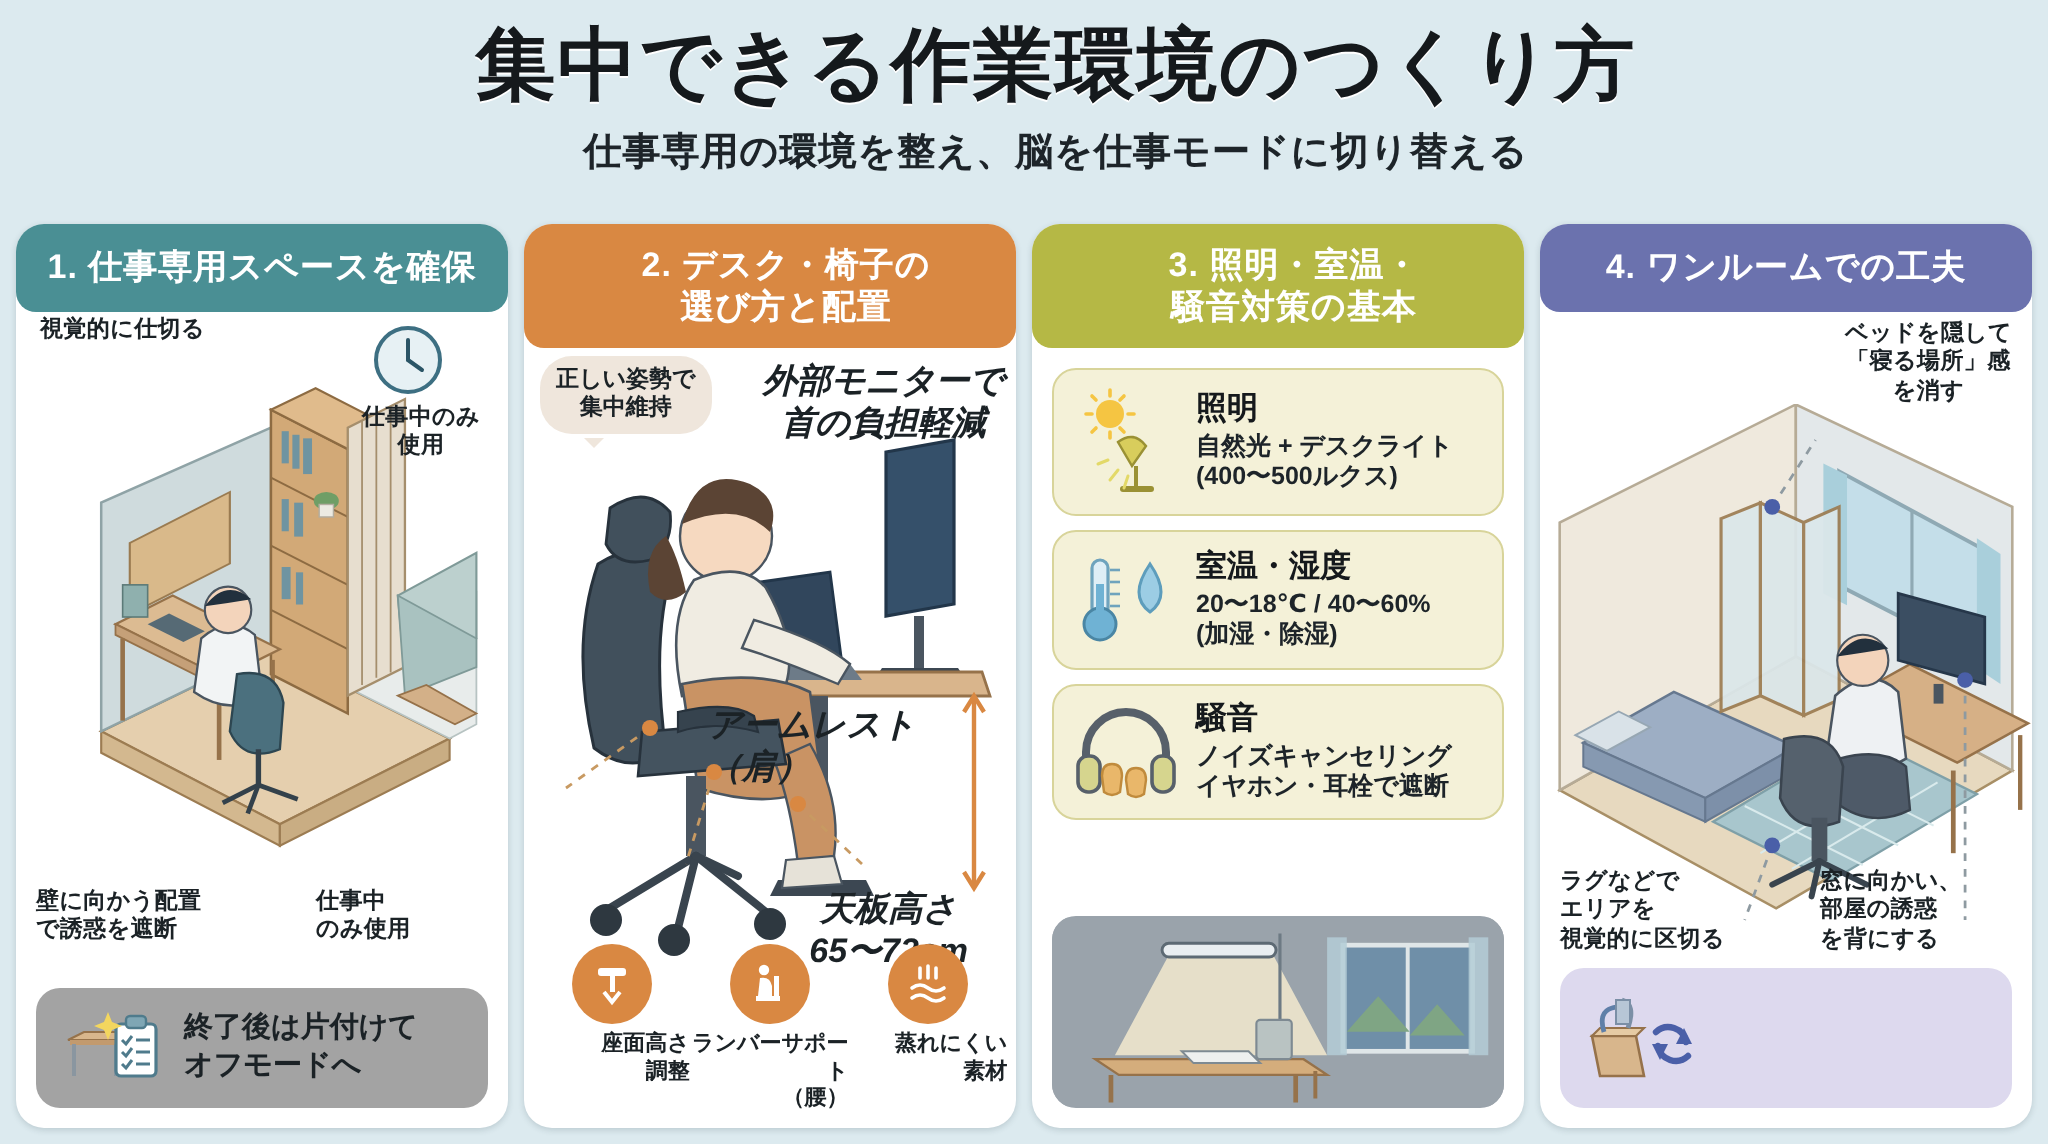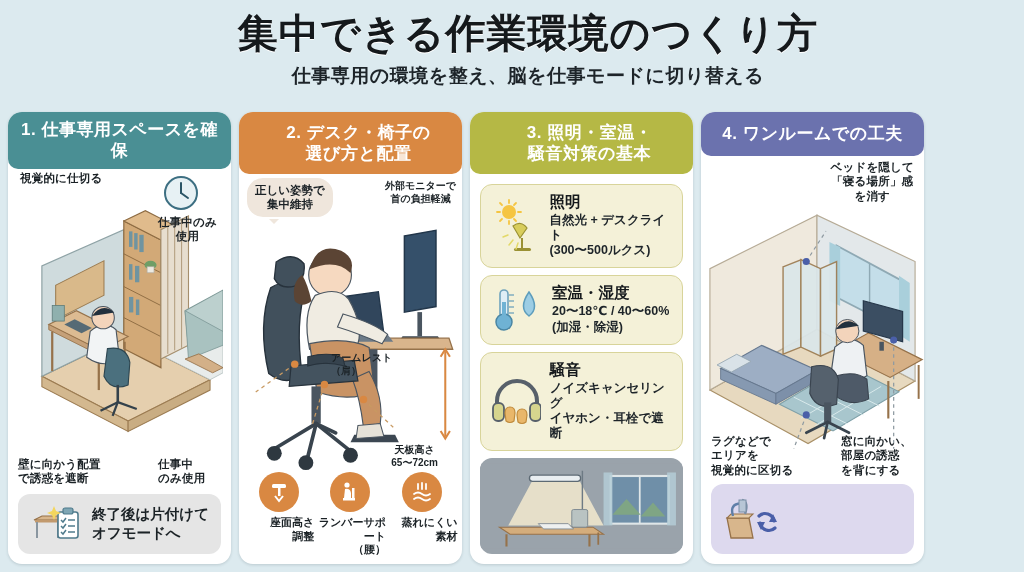--- a/index.html
+++ b/index.html
@@ -34,21 +34,21 @@
     font-weight: 700;
     color: #1d2429;
     letter-spacing: 0.5px;
   }
 
   
   .panels {
     position: absolute;
     top: 112px;
     left: 8px;
-    width: 916px;
+    width: 1008px;
     height: 452px;
     display: flex;
     gap: 8px;
   }
   .panel {
     flex: 1 1 0;
     background: #ffffff;
     border-radius: 14px;
     box-shadow: 0 1px 3px rgba(40,60,70,.18);
     display: flex;
@@ -176,26 +176,27 @@
     content: "";
     position: absolute;
     bottom: -7px; left: 22px;
     border: 5px solid transparent;
     border-top-color: #efe6dc;
     border-bottom: 0;
   }
 
   .arrowlbl {
     position: absolute;
-    font-size: 10px;
+    font-size: 17px;
     font-weight: 700;
     color: #1b2226;
     line-height: 1.25;
     text-align: center;
     white-space: pre-line;
+    font-style: italic;
   }
   svg { display: block; }
 </style>
 </head>
 <body>
 
 <div class="page-head">
   <div class="page-title">集中できる作業環境のつくり方</div>
   <div class="page-subtitle">仕事専用の環境を整え、脳を仕事モードに切り替える</div>
 </div>
@@ -280,21 +281,21 @@
         <line x1="20" y1="20" x2="27" y2="25" stroke="#2b5566" stroke-width="2" stroke-linecap="round"></line>
       </svg>
       <div class="note c" style="right:14px; top:46px;">仕事中のみ
 使用</div>
 
       <div class="note" style="left:10px; top:288px;">壁に向かう配置
 で誘惑を遮断</div>
       <div class="note" style="left:150px; top:288px;">仕事中
 のみ使用</div>
 
-      <div class="strip" style="background:#e5e5e5;">
+      <div class="strip" style="background:#a3a3a3;">
         <svg width="52" height="40">
           <polygon points="4,16 30,16 38,12 12,12" fill="#d8b68c" stroke="#96724a" stroke-width="1.1"></polygon>
           <rect x="5" y="16" width="25" height="2.5" fill="#c29a6e"></rect>
           <line x1="7" y1="18" x2="7" y2="34" stroke="#8a96a0" stroke-width="2"></line>
           <line x1="28" y1="18" x2="28" y2="34" stroke="#8a96a0" stroke-width="2"></line>
           <rect x="28" y="8" width="20" height="26" rx="2.5" fill="#ffffff" stroke="#4f7b8c" stroke-width="1.6"></rect>
           <rect x="33" y="4" width="10" height="6" rx="2" fill="#7fa6b4" stroke="#4f7b8c" stroke-width="1.2"></rect>
           <g stroke="#4f7b8c" stroke-width="1.5" fill="none">
             <polyline points="31,16 33,18 36,14"></polyline>
               <line x1="38" y1="16" x2="45" y2="16"></line>
@@ -449,21 +450,21 @@
           <rect x="23" y="50" width="17" height="3" rx="1.5" fill="#9a9134"></rect>
           <g stroke="#e3d968" stroke-width="1.5" stroke-linecap="round">
             <line x1="22" y1="42" x2="18" y2="47"></line>
               <line x1="27" y1="45" x2="25" y2="51"></line>
             <line x1="17" y1="37" x2="12" y2="39"></line>
           </g>
         </svg>
         <div class="card-txt">
           <div class="card-title">照明</div>
           <div class="card-desc">自然光 + デスクライト
-(300〜500ルクス)</div>
+(400〜500ルクス)</div>
         </div>
       </div>
 
       <div class="card">
         <svg width="52" height="52">
           <rect x="9" y="6" width="8" height="28" rx="4" fill="#dfeef6" stroke="#6fa3bd" stroke-width="1.6"></rect>
           <circle cx="13" cy="38" r="8" fill="#6fb2d4" stroke="#4a86a4" stroke-width="1.5"></circle>
           <rect x="11" y="18" width="4" height="18" fill="#6fb2d4"></rect>
           <g stroke="#6fa3bd" stroke-width="1.3">
             <line x1="18" y1="11" x2="23" y2="11"></line>

